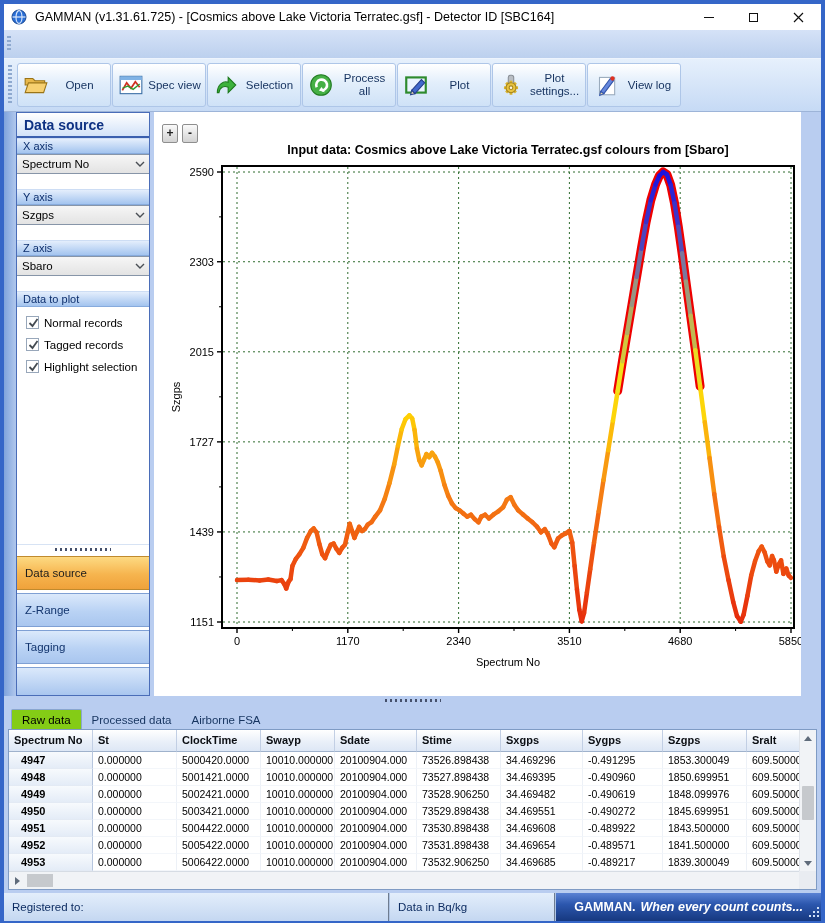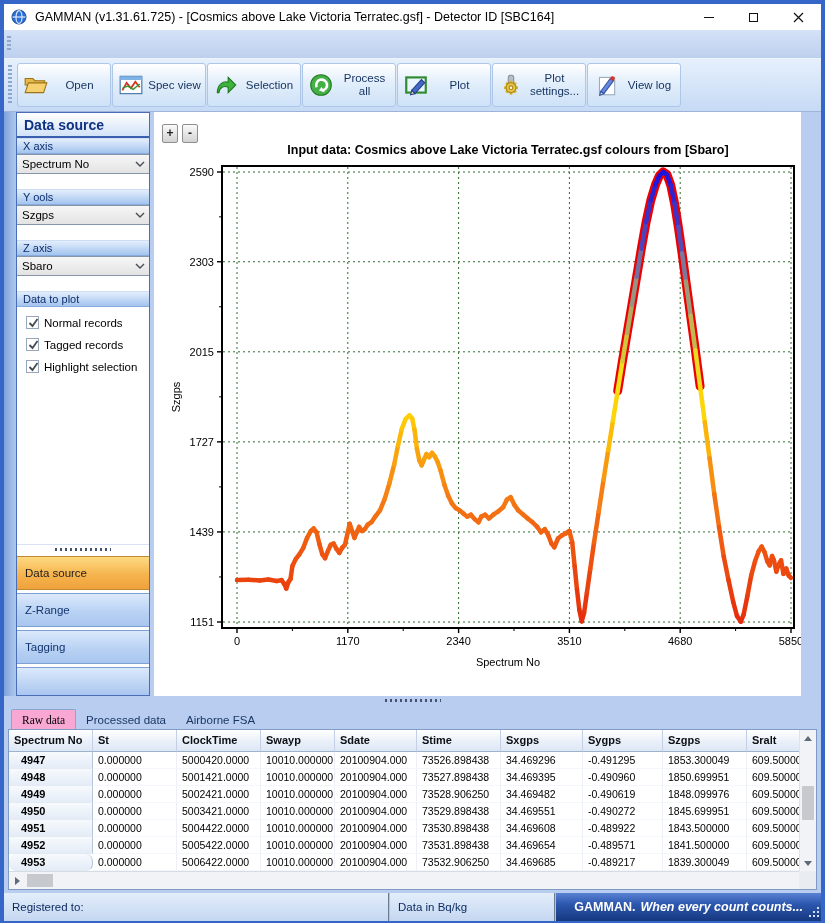--- a/index.html
+++ b/index.html
@@ -63,21 +63,21 @@
   .zoom-btn{ position:absolute; top:12px; width:16px; height:19px; background:linear-gradient(180deg,#fafafa,#d2d2d2);
              border:1px solid #8e8e8e; border-radius:2px; font-size:12px; font-weight:bold; color:#222;
              text-align:center; line-height:17px; cursor:default; }
   #zoom-in{ left:8px; } #zoom-out{ left:28px; }
 
   
   .bottom{ height:195px; padding:0 4px; flex:0 0 auto; }
   .splitter-h{ height:9px; display:flex; align-items:center; justify-content:center; }
   .tabs-row{ height:24px; display:flex; align-items:flex-end; padding-left:3px; }
   .tab{ font-size:11.5px; color:#16345f; padding:4px 10px 3px 10px; cursor:default; }
-  .tab.active{ background:#f9a8d4; border:1px solid #8aa6cf; border-bottom:none; border-radius:2px 2px 0 0; color:#000;font-family:Liberation Serif, serif; }
+  .tab.active{ background:#84cc16; border:1px solid #8aa6cf; border-bottom:none; border-radius:2px 2px 0 0; color:#000; }
   .table-wrap{ height:161px; background:#fff; border:1px solid #7f9bc4; display:flex; flex-direction:column; position:relative; }
   .table-main{ flex:1; display:flex; overflow:hidden; }
   .table-content{ flex:1; overflow:hidden; }
   .t-row{ display:flex; height:17px; }
   .t-row.header{ height:22px; }
   .t-cell{ font-size:10.5px; color:#000; padding:2px 2px 0 5px; border-right:1px solid #edf1f7;
            border-bottom:1px solid #f3f6fa; white-space:nowrap; overflow:hidden; flex:0 0 auto; }
   .header .t-cell{ font-size:11px; font-weight:bold; color:#0c0f14;
            background:linear-gradient(180deg,#ffffff,#eaf0f9 55%,#dde7f5);
            border-right:1px solid #c2cfe4; border-bottom:1px solid #9fb2cc; padding-top:4px; }
@@ -217,21 +217,21 @@
         <div class="group-bar">X axis</div>
         <div class="dropdown">
           <span class="dd-value">Spectrum No</span>
           <span class="dd-chev">
             <svg width="10" height="6">
                 <polyline points="1,1 5,5 9,1" stroke="#4a4f55" stroke-width="1.4" fill="none"></polyline>
               </svg>
             </span>
         </div>
         <div class="group-gap"></div>
-        <div class="group-bar">Y ools</div>
+        <div class="group-bar">Y axis</div>
         <div class="dropdown">
           <span class="dd-value">Szgps</span>
           <span class="dd-chev">
             <svg width="10" height="6">
                 <polyline points="1,1 5,5 9,1" stroke="#4a4f55" stroke-width="1.4" fill="none"></polyline>
               </svg>
             </span>
         </div>
         <div class="group-gap"></div>
         <div class="group-bar">Z axis</div>
@@ -579,21 +579,21 @@
               <div class="t-cell" style="width: 84px;">5005422.0000</div>
               <div class="t-cell" style="width: 74px;">10010.000000</div>
               <div class="t-cell" style="width: 82px;">20100904.000</div>
               <div class="t-cell" style="width: 84px;">73531.898438</div>
               <div class="t-cell" style="width: 82px;">34.469654</div>
               <div class="t-cell" style="width: 80px;">-0.489571</div>
               <div class="t-cell" style="width: 84px;">1841.500000</div>
               <div class="t-cell" style="width: 63px;">609.500000</div>
             </div>
             <div class="t-row">
-              <div class="t-cell rowhead" style="width: 84px; border-radius: 7px;">4953</div>
+              <div class="t-cell rowhead" style="width: 84px;">4953</div>
               <div class="t-cell" style="width: 84px;">0.000000</div>
               <div class="t-cell" style="width: 84px;">5006422.0000</div>
               <div class="t-cell" style="width: 74px;">10010.000000</div>
               <div class="t-cell" style="width: 82px;">20100904.000</div>
               <div class="t-cell" style="width: 84px;">73532.906250</div>
               <div class="t-cell" style="width: 82px;">34.469685</div>
               <div class="t-cell" style="width: 80px;">-0.489217</div>
               <div class="t-cell" style="width: 84px;">1839.300049</div>
               <div class="t-cell" style="width: 63px;">609.500000</div>
             </div>

